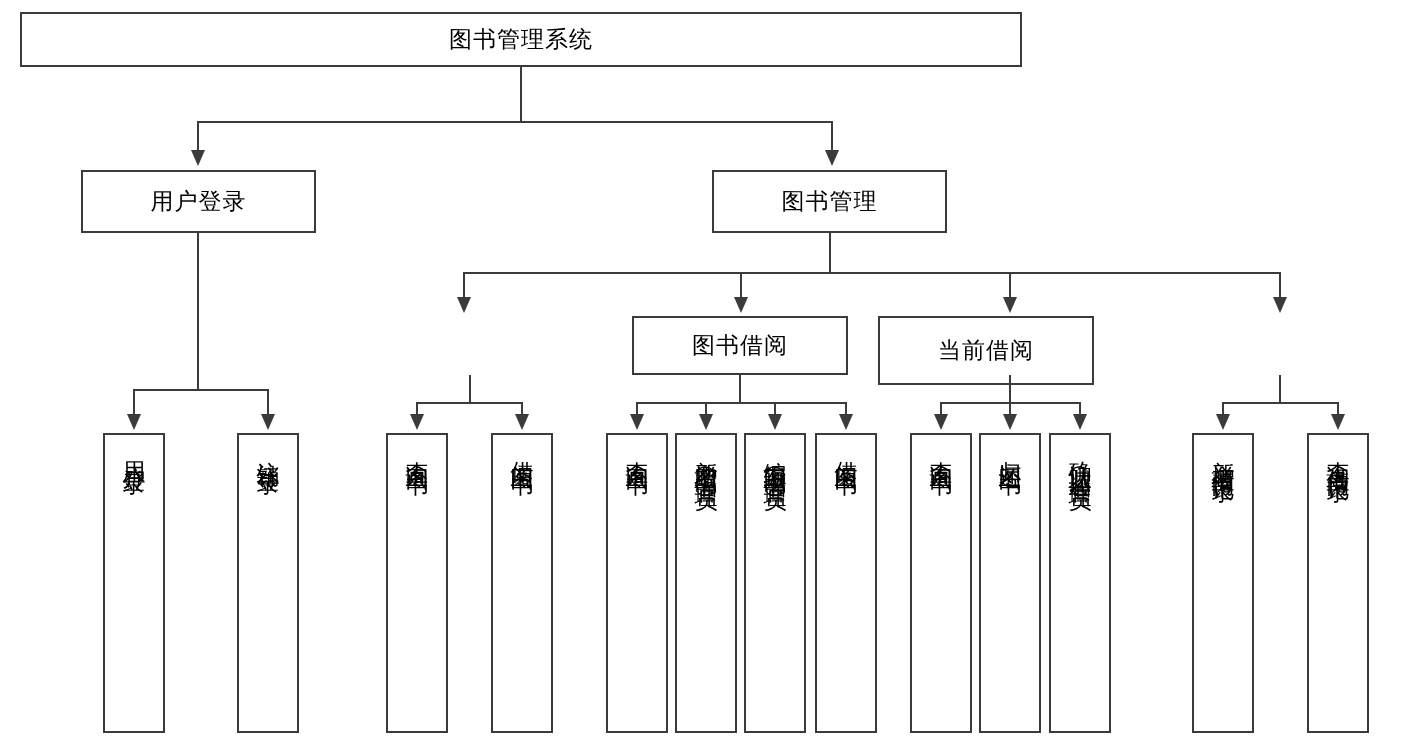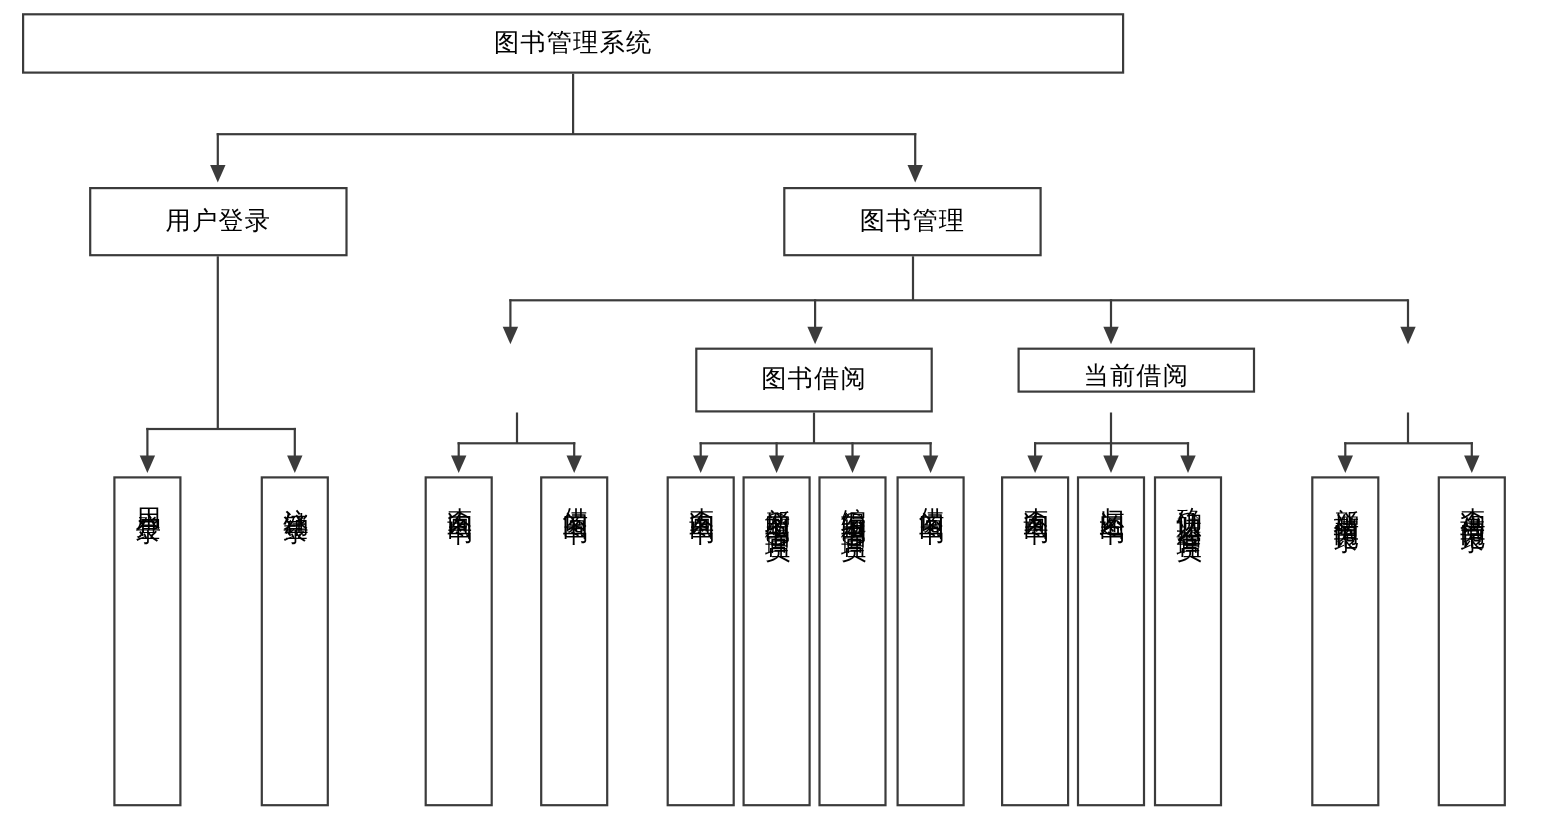--- a/index.html
+++ b/index.html
@@ -132,21 +132,21 @@
   <div class="vline" style="left:740px; top:272px; width:2px; height:26px;"></div>
   <div class="arrow" style="left:734px; top:297px;"></div>
   <div class="vline" style="left:1009px; top:272px; width:2px; height:26px;"></div>
   <div class="arrow" style="left:1003px; top:297px;"></div>
   <div class="vline" style="left:1279px; top:272px; width:2px; height:26px;"></div>
   <div class="arrow" style="left:1273px; top:297px;"></div>
 
   <div class="node horiz" style="left:632px; top:316px; width:216px; height:59px;">
     <span class="label">图书借阅</span>
   </div>
-  <div class="node horiz" style="left:925px; top:316px; width:216px; height:41px;align-items:flex-end;">
+  <div class="node horiz" style="left:878px; top:316px; width:216px; height:69px;">
     <span class="label">当前借阅</span>
   </div>
 
   <div class="vline" style="left:469px; top:375px; width:2px; height:28px;"></div>
   <div class="hline" style="left:416px; top:402px; width:107px; height:2px;"></div>
   <div class="vline" style="left:416px; top:402px; width:2px; height:13px;"></div>
   <div class="arrow" style="left:410px; top:414px;"></div>
   <div class="vline" style="left:521px; top:402px; width:2px; height:13px;"></div>
   <div class="arrow" style="left:515px; top:414px;"></div>
 

